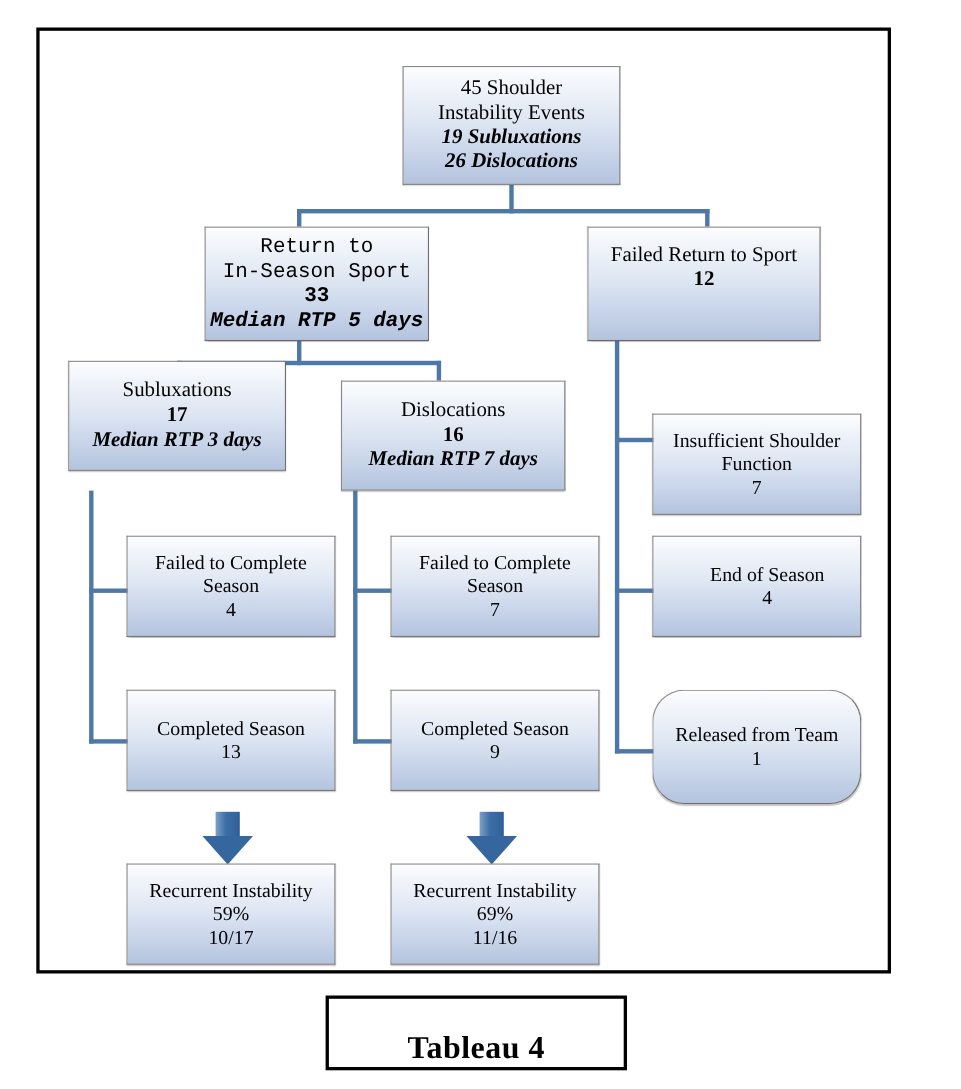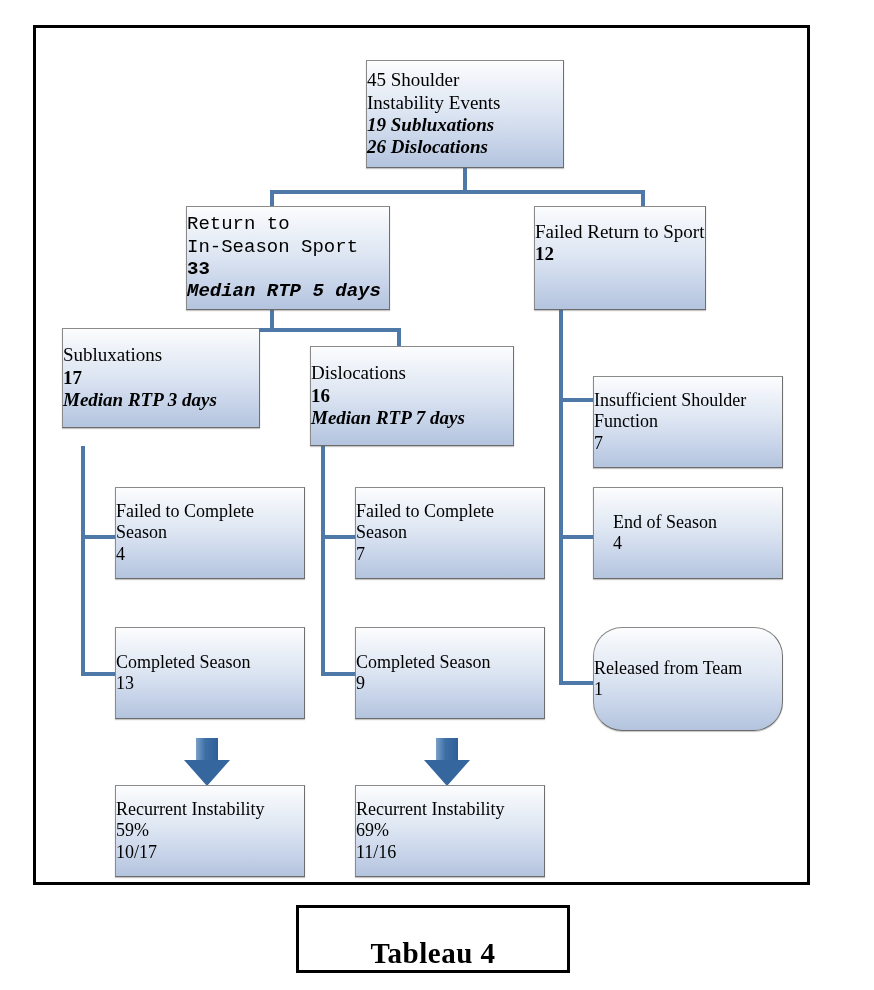--- a/index.html
+++ b/index.html
@@ -43,21 +43,21 @@
   .node{
     position:absolute;
     box-sizing:border-box;
     border:1px solid #8a8a8a;
     border-right-color:#6f6f6f;
     border-bottom-color:#6b6b6b;
     background:linear-gradient(to bottom,#fdfdfe 0%,#f2f5fa 14%,#dfe7f3 45%,#c5d2e8 78%,#b4c4de 100%);
     box-shadow:0 1px 1px rgba(90,90,90,0.35);
     display:flex;
     flex-direction:column;
-    align-items:flex-start;
+    align-items:center;
     justify-content:center;
     text-align:center;
     line-height:1.18;
     z-index:3;
   }
   .node.top-align{justify-content:flex-start;padding-top:14px;}
   .ln{display:block;font-size:19px;white-space:nowrap;}
   .ln.b{font-weight:bold;}
   .ln.bi{font-weight:bold;font-style:italic;}
   .ln.sm{font-size:18px;}
@@ -140,21 +140,21 @@
     <span class="ln bi">26 Dislocations</span>
   </div>
 
   <div class="node" style="left:186px;top:206px;width:204px;height:104px;font-family:Liberation Mono, monospace;">
     <span class="ln">Return to</span>
     <span class="ln">In-Season Sport</span>
     <span class="ln b">33</span>
     <span class="ln bi">Median RTP 5 days</span>
   </div>
 
-  <div class="node top-align" style="left:534px;top:206px;width:172px;height:104px;">
+  <div class="node top-align" style="left:534px;top:206px;width:212px;height:104px;">
     <span class="ln">Failed Return to Sport</span>
     <span class="ln b">12</span>
   </div>
 
   <div class="node" style="left:62px;top:328px;width:198px;height:100px;">
     <span class="ln">Subluxations</span>
     <span class="ln b">17</span>
     <span class="ln bi">Median RTP 3 days</span>
   </div>
 

